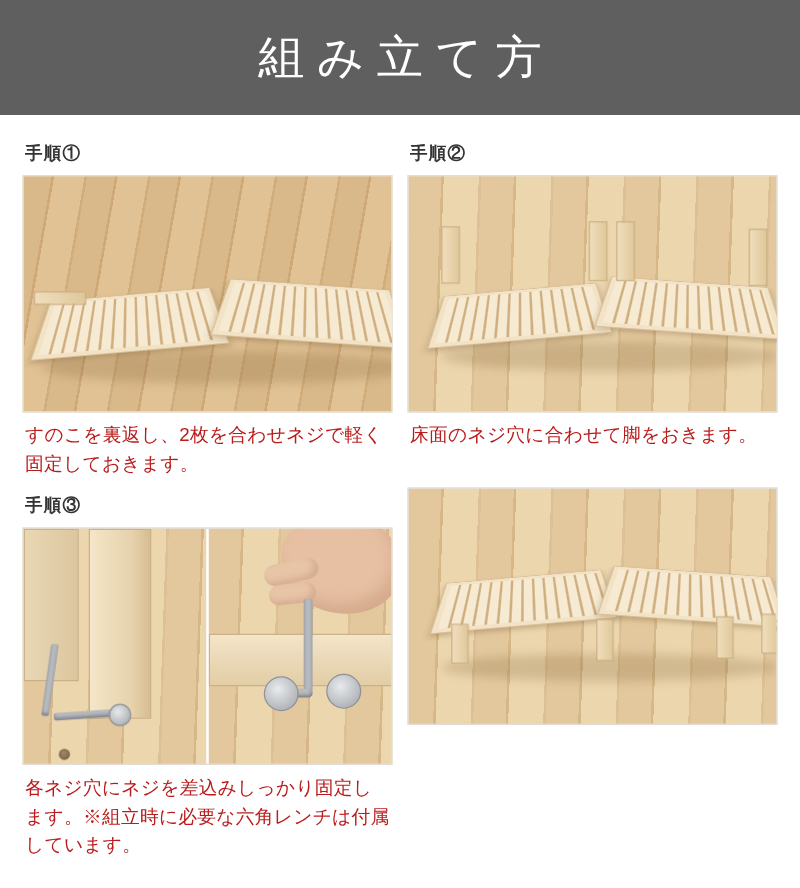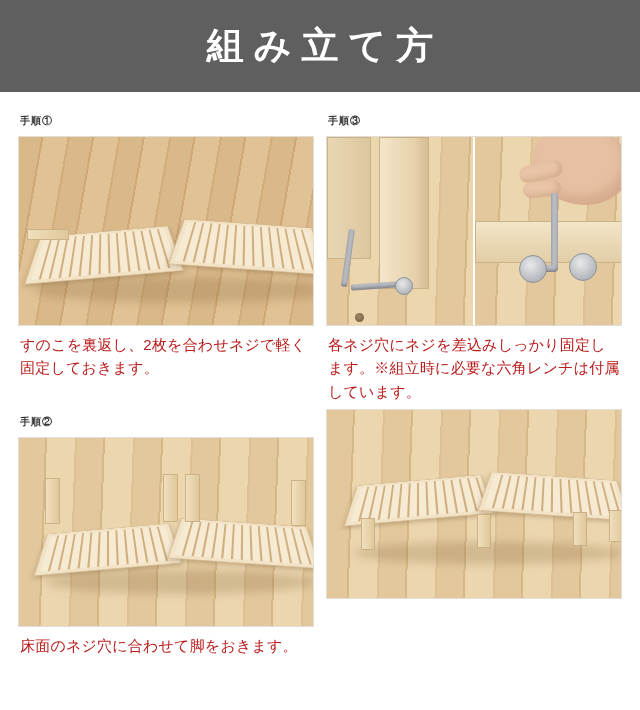--- a/index.html
+++ b/index.html
@@ -21,38 +21,38 @@
     height: 92px;
     background: #5f5f5f;
     display: flex;
     align-items: center;
     justify-content: center;
   }
   .header-title {
     color: #ffffff;
     font-size: 37px;
     letter-spacing: 10px;
-    font-weight: 700;
+    font-weight: 400;
     text-indent: 10px;
   }
 
   
   .steps {
     padding: 16px 18px 0 18px;
     display: grid;
     grid-template-columns: 1fr 1fr;
     column-gap: 12px;
     row-gap: 6px;
   }
   .step {
     display: flex;
     flex-direction: column;
   }
   .step-label {
-    font-size: 10px;
+    font-size: 14px;
     font-weight: bold;
     letter-spacing: 1px;
     color: #333333;
     margin: 6px 0 8px 2px;
   }
   .photo {
     width: 100%;
     height: 190px;
     border: 1px solid #e2ded7;
     box-sizing: border-box;
@@ -209,20 +209,40 @@
       <div class="shadowblob" style="left:14px; top:140px; width:300px; height:26px;"></div>
       <div class="panel rot-a" style="left:14px; top:78px; width:140px; height:72px;">
         <div class="slats"></div>
       </div>
       <div class="panel rot-b" style="left:158px; top:70px; width:140px; height:72px;">
         <div class="slats"></div>
       </div>
       <div class="leg" style="left:8px; top:92px; width:40px; height:9px;"></div>
     </div>
     <div class="caption">すのこを裏返し、2枚を合わせネジで軽く固定しておきます。</div>
+  </div>
+
+  <div class="step">
+    <div class="step-label">手順②</div>
+    <div class="photo">
+      <div class="wall low"></div>
+      <div class="floor light"></div>
+      <div class="shadowblob" style="left:26px; top:132px; width:270px; height:24px;"></div>
+      <div class="panel rot-a" style="left:22px; top:76px; width:132px; height:64px;">
+        <div class="slats"></div>
+      </div>
+      <div class="panel rot-b" style="left:156px; top:70px; width:136px; height:64px;">
+        <div class="slats"></div>
+      </div>
+      <div class="leg" style="left:26px; top:40px; width:13px; height:44px;"></div>
+      <div class="leg" style="left:144px; top:36px; width:13px; height:46px;"></div>
+      <div class="leg" style="left:166px; top:36px; width:13px; height:46px;"></div>
+      <div class="leg" style="left:272px; top:42px; width:13px; height:44px;"></div>
+    </div>
+    <div class="caption">床面のネジ穴に合わせて脚をおきます。</div>
   </div>
 
   <div class="step">
     <div class="step-label">手順③</div>
     <div class="photo">
       <div class="split">
 
         <div>
           <div class="floor light"></div>
           <div class="post" style="left:52px; top:0px; width:48px; height:150px;"></div>
@@ -244,40 +264,20 @@
           <div class="boltcap" style="left:44px; top:118px; width:26px; height:26px;"></div>
           <div class="boltcap" style="left:94px; top:116px; width:26px; height:26px;"></div>
         </div>
 
       </div>
     </div>
     <div class="caption">各ネジ穴にネジを差込みしっかり固定します。※組立時に必要な六角レンチは付属しています。</div>
   </div>
 
   <div class="step">
-    <div class="step-label">手順②</div>
-    <div class="photo">
-      <div class="wall low"></div>
-      <div class="floor light"></div>
-      <div class="shadowblob" style="left:26px; top:132px; width:270px; height:24px;"></div>
-      <div class="panel rot-a" style="left:22px; top:76px; width:132px; height:64px;">
-        <div class="slats"></div>
-      </div>
-      <div class="panel rot-b" style="left:156px; top:70px; width:136px; height:64px;">
-        <div class="slats"></div>
-      </div>
-      <div class="leg" style="left:26px; top:40px; width:13px; height:44px;"></div>
-      <div class="leg" style="left:144px; top:36px; width:13px; height:46px;"></div>
-      <div class="leg" style="left:166px; top:36px; width:13px; height:46px;"></div>
-      <div class="leg" style="left:272px; top:42px; width:13px; height:44px;"></div>
-    </div>
-    <div class="caption">床面のネジ穴に合わせて脚をおきます。</div>
-  </div>
-
-  <div class="step">
     <div class="photo">
       <div class="wall low"></div>
       <div class="floor light"></div>
       <div class="shadowblob" style="left:26px; top:132px; width:270px; height:22px;"></div>
       <div class="panel rot-a" style="left:24px; top:56px; width:134px; height:62px;">
         <div class="slats"></div>
       </div>
       <div class="panel rot-b" style="left:158px; top:52px; width:136px; height:62px;">
         <div class="slats"></div>
       </div>

